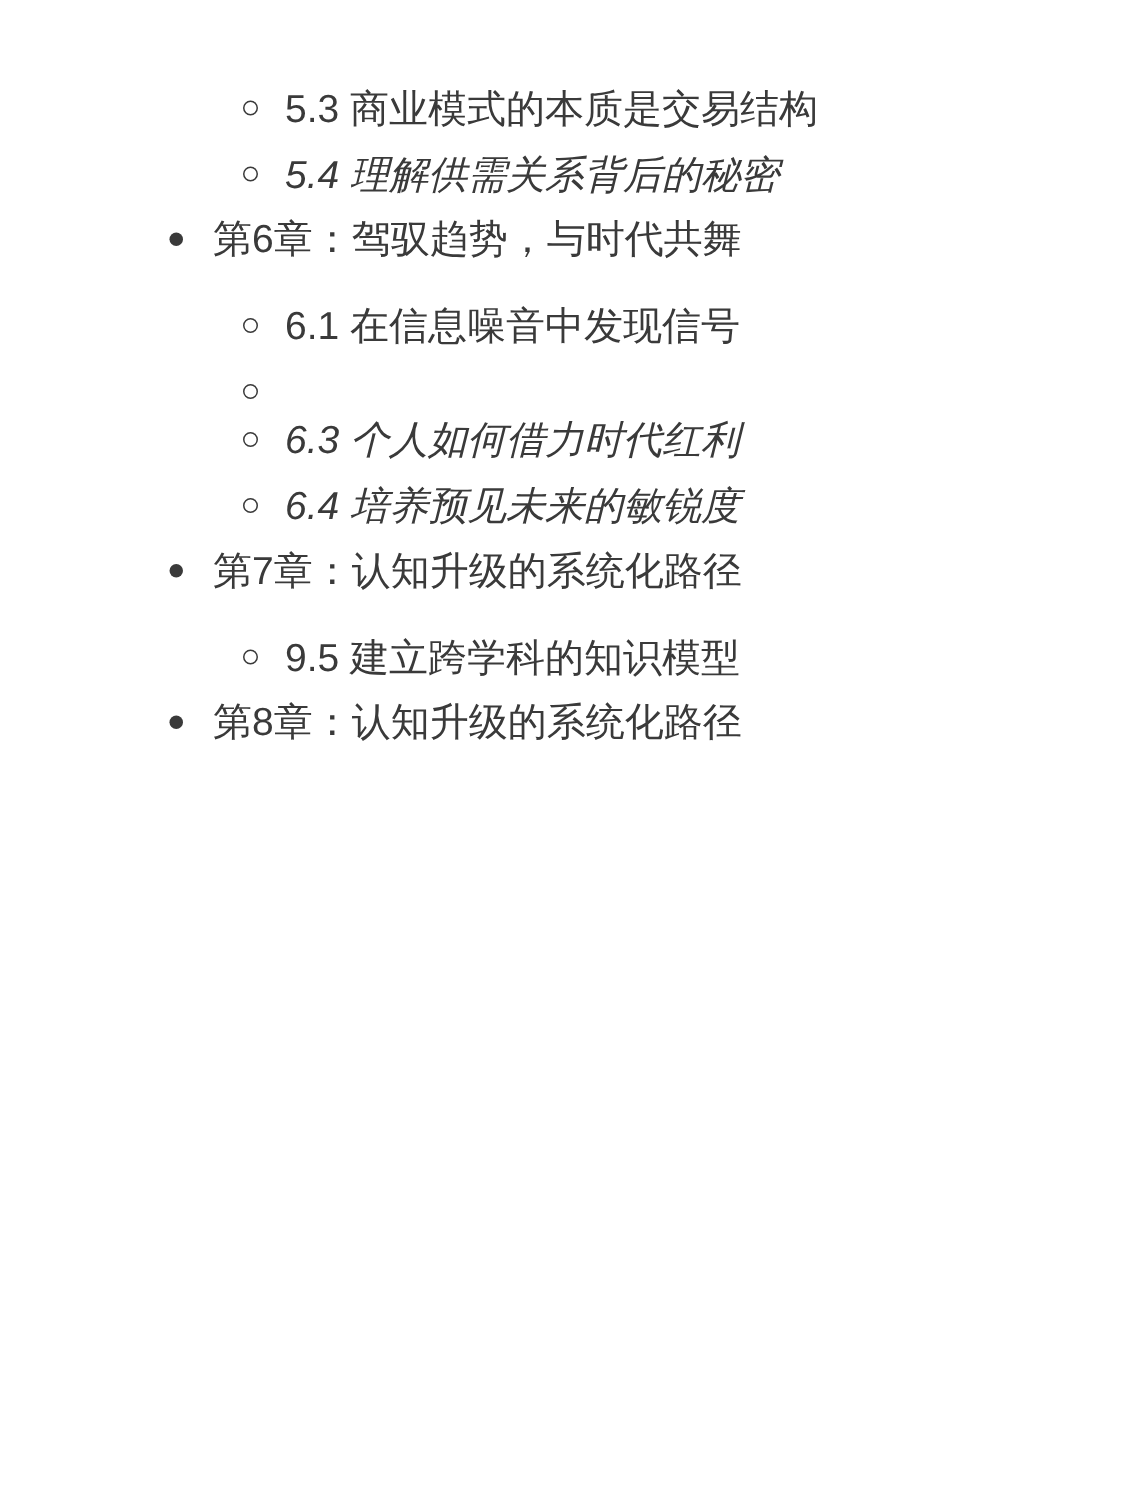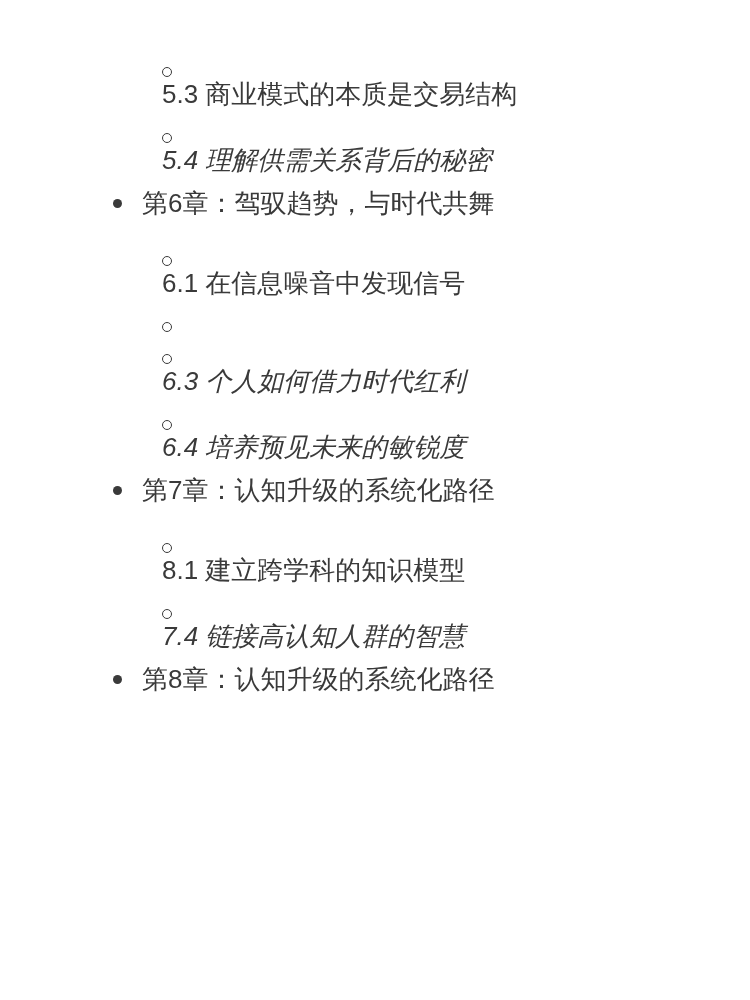--- a/index.html
+++ b/index.html
@@ -21,21 +21,20 @@
   }
   .row {
     display: flex;
     align-items: flex-start;
   }
   .chapter-row {
     margin-left: 113px;
   }
   .sub-row {
     margin-left: 162px;
-    flex-direction: column;
   }
   .sub-row + .sub-row {
     margin-top: 10px;
     font-style: italic;
   }
   .chapter-group {
     margin-top: 9px;
   }
   .sublist {
     margin-top: 24px;
@@ -103,25 +102,21 @@
         </div>
   </div>
       <div class="chapter-group">
     <div class="row chapter-row">
       <span class="bullet-disc"></span>
       <span class="item-text">第7章：认知升级的系统化路径</span>
     </div>
     <div class="sublist">
           <div class="row sub-row">
     <span class="bullet-circle"></span>
-    <span class="item-text">8.1 建立跨学科的知识模型</span>
-  </div>
-          <div class="row sub-row">
-    <span class="bullet-circle"></span>
-    <span class="item-text">7.4 链接高认知人群的智慧</span>
+    <span class="item-text">9.5 建立跨学科的知识模型</span>
   </div>
         </div>
   </div>
       <div class="chapter-group">
     <div class="row chapter-row">
       <span class="bullet-disc"></span>
       <span class="item-text">第8章：认知升级的系统化路径</span>
     </div>
   </div>
     </div>

